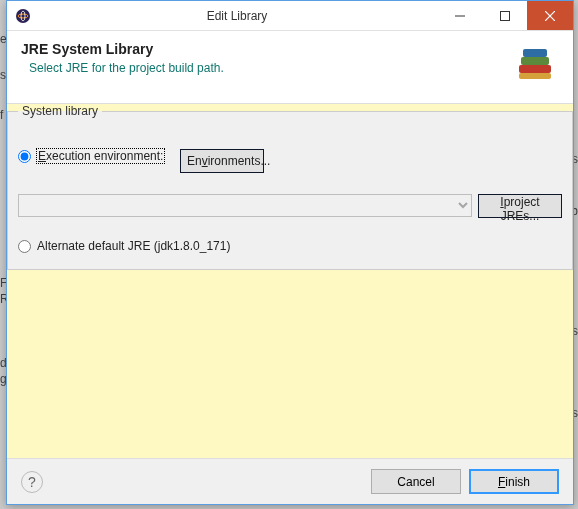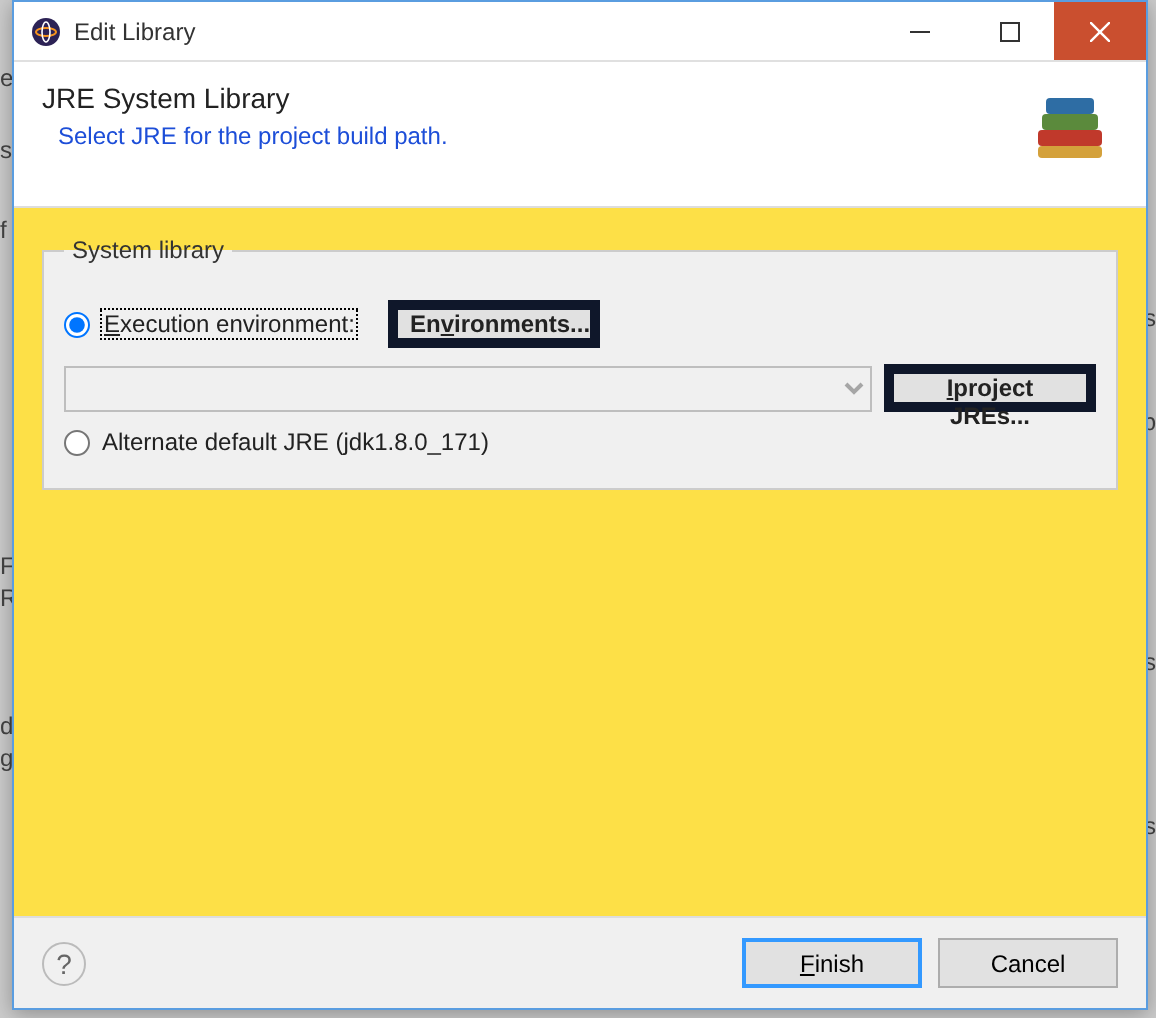--- a/index.html
+++ b/index.html
@@ -36,20 +36,21 @@
   }
   .titlebar-icon {
     width: 16px; height: 16px;
     margin-right: 6px;
     display: flex; align-items: center; justify-content: center;
   }
   .titlebar-title {
     flex: 1;
     color: #333;
     font-size: 12px;
+    text-align: center;
   }
   .titlebar-controls {
     display: flex;
     height: 100%;
   }
   .titlebar-btn {
     width: 45px;
     display: flex;
     align-items: center;
     justify-content: center;
@@ -64,56 +65,55 @@
 
   .header-band {
     background: #fff;
     padding: 10px 14px 14px 14px;
     display: flex;
     align-items: flex-start;
     border-bottom: 1px solid #ddd;
   }
   .header-text { flex: 1; }
   .header-title {
-    font-weight: normal;
+    font-weight: bold;
     font-size: 14px;
     color: #222;
     margin-bottom: 4px;
   }
   .header-sub {
     font-size: 12px;
-    color: #1d4ed8;
+    color: #0f766e;
     padding-left: 8px;
   }
   .header-icon {
     width: 48px; height: 48px;
     display:flex; align-items:center; justify-content:center;
   }
 
   .content {
     flex: 1;
-    background: #fde047;
-    padding: 14px;
+    background: #fef9c3;
   }
   fieldset.group {
     border: 1px solid #ccc;
     background: #f0f0f0;
     padding: 10px 10px 16px 10px;
     margin: 0;
   }
   fieldset.group legend {
     font-size: 12px;
     color: #333;
     padding: 0 4px;
   }
   .row {
     display: flex;
-    align-items: center;
+    align-items: flex-start;
     gap: 6px;
-    margin-top: 8px;
+    margin-top: 21px;
   }
   .radio-wrap {
     display: flex;
     align-items: center;
     gap: 4px;
     width: 156px;
     flex-shrink: 0;
   }
   .radio-wrap input[type=radio]{
     margin: 0 2px 0 0;
@@ -135,30 +135,29 @@
     border: 1px solid #a9a9a9;
     background: #fff;
     font-size: 12px;
     padding: 0 4px;
   }
   select.combo:disabled {
     background: #f0f0f0;
     color: #888;
   }
   button.side {
-    width: 106px;
+    width: 84px;
     height: 24px;
-    border: 5px solid #0f172a;
+    border: 1px solid #0f172a;
     background: #e1e1e1;
     font-size: 12px;
     color: #222;
     cursor: pointer;
     padding: 0 6px;
     text-align: center;
-    font-weight: bold;
   }
 
   .footer {
     border-top: 1px solid #ddd;
     background: #f0f0f0;
     padding: 10px 14px;
     display: flex;
     align-items: center;
   }
   .help-icon {
@@ -278,17 +277,17 @@
           <span class="radio-label">Alternate default JRE (jdk1.8.0_171)</span>
         </label>
       </div>
 
     </fieldset>
   </div>
 
   <div class="footer">
     <div class="help-icon">?</div>
     <div class="footer-spacer"></div>
+    <button class="footer-btn">Cancel</button>
     <button class="footer-btn default"><span></span><span class="underline">F</span><span>inish</span></button>
-    <button class="footer-btn">Cancel</button>
   </div>
 
 </div>
 
 </body></html>

